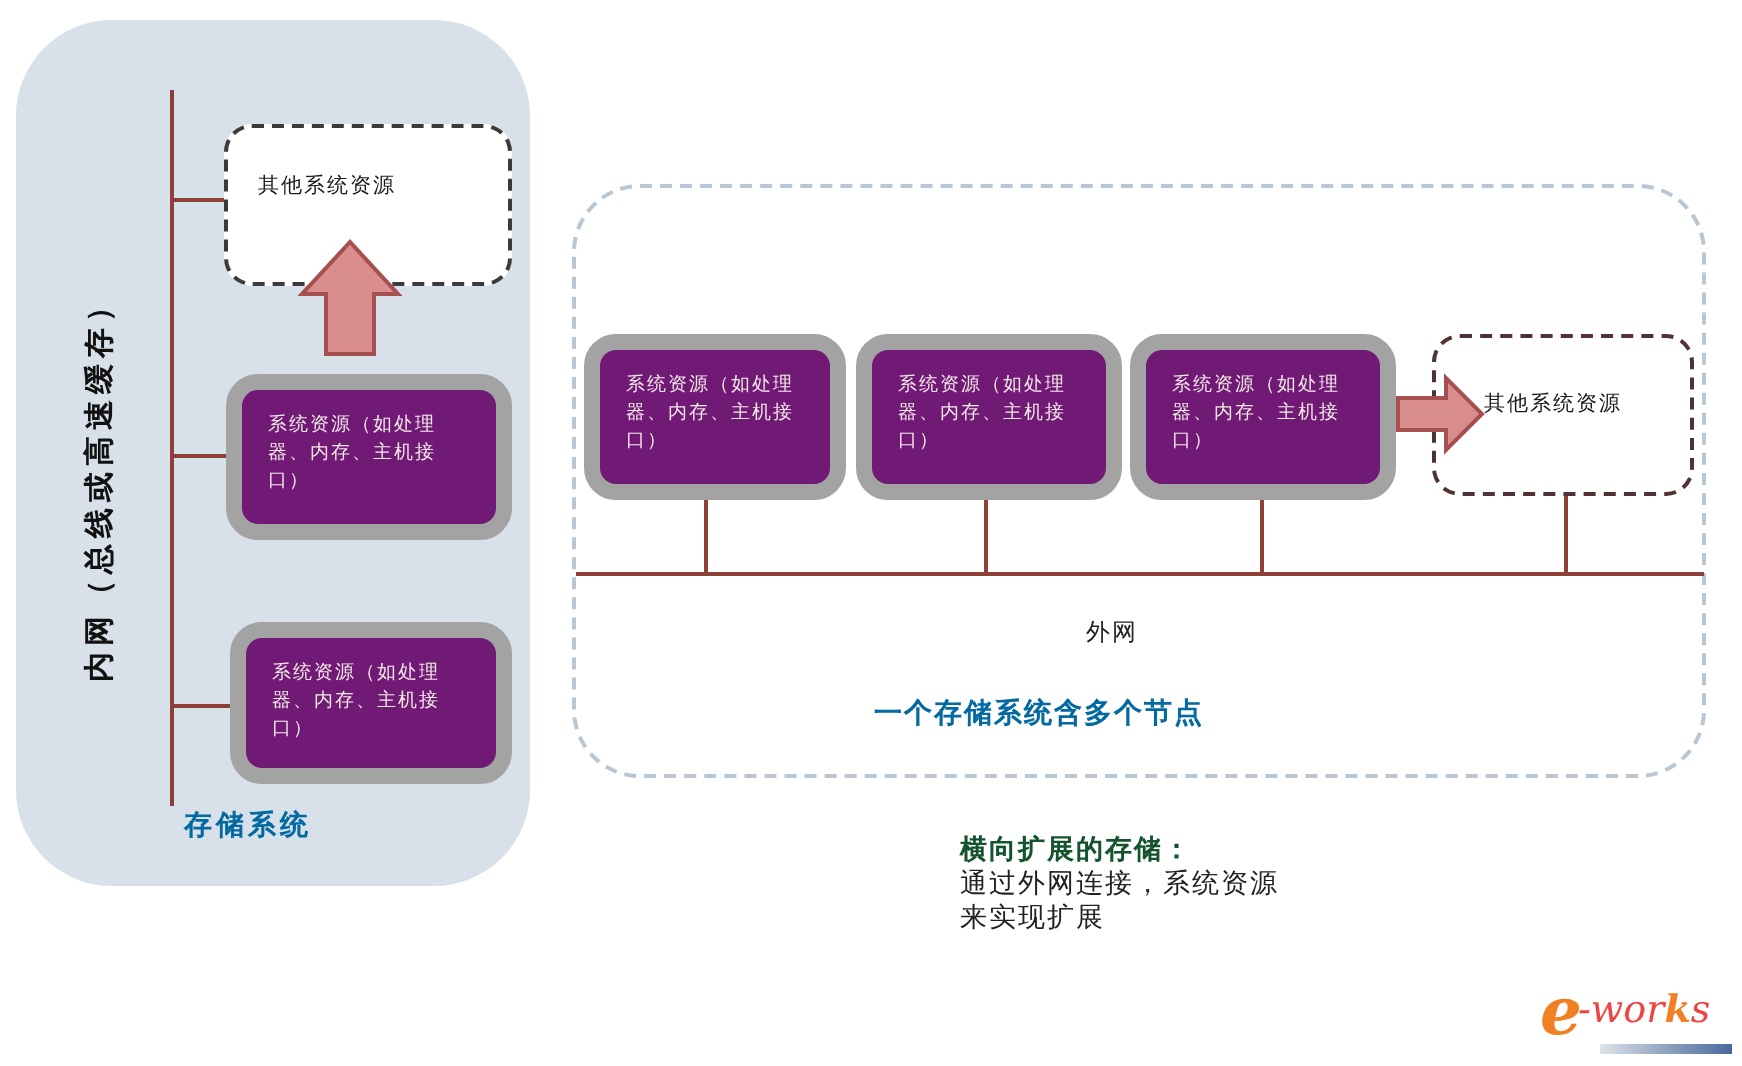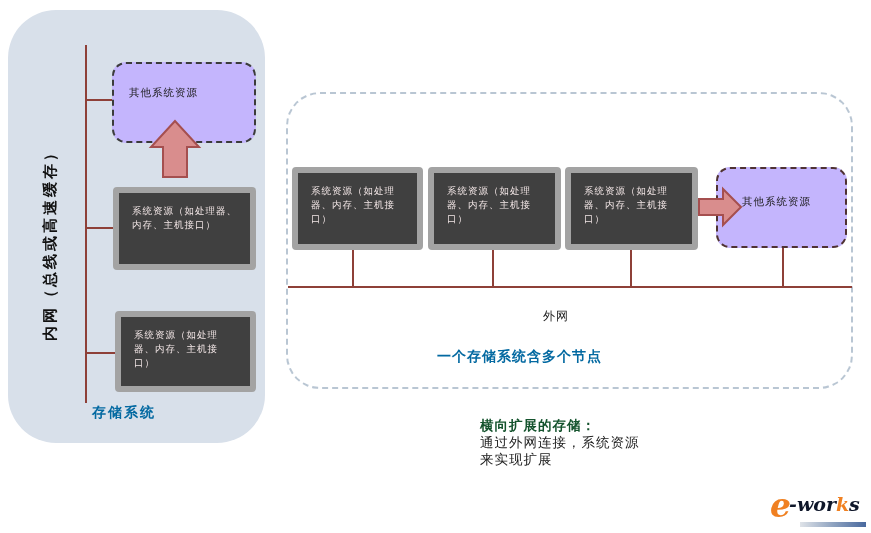--- a/index.html
+++ b/index.html
@@ -13,50 +13,50 @@
     background:#d8e0ea;border-radius:48px;
   }
   .bus-label{
     position:absolute;left:42px;top:232px;
     transform:translate(-50%,-50%) rotate(-90deg);
     white-space:nowrap;font-weight:bold;font-size:15px;letter-spacing:3px;color:#111;
   }
   .vline{position:absolute;background:#8e4038;width:2px;}
   .hline{position:absolute;background:#8e4038;height:2px;}
   .dashed-box{
-    position:absolute;background:#c4b5fd;border-radius:14px;box-sizing:border-box;
+    position:absolute;background:#ffffff;border-radius:14px;box-sizing:border-box;
   }
   .dashed-gray{border:2px dashed #3b3b3b;}
   .dashed-red{border:2px dashed #4f3232;}
   .dashed-box .label{
     position:absolute;left:15px;top:22px;font-size:10.5px;color:#1a1a1a;letter-spacing:1px;
   }
   .res-box{
-    position:absolute;background:#404040;border:6px solid #a3a3a3;border-radius:4px;
+    position:absolute;background:#701a75;border:8px solid #a3a3a3;border-radius:16px;
     box-sizing:border-box;color:#f2e6e6;font-size:9.5px;line-height:1.45;
     padding:11px 12px 0 13px;letter-spacing:1px;
   }
   .arrow-svg{position:absolute;z-index:5;}
   .bold-label{position:absolute;font-weight:bold;font-size:14px;color:#0369a1;letter-spacing:2px;}
   .caption{position:absolute;font-size:13.5px;line-height:17px;color:#222;letter-spacing:1px;}
   .caption .cap-title{font-weight:bold;color:#14532d;}
   
   .right-panel{
     position:absolute;left:286px;top:92px;width:567px;height:297px;
     border:2px dashed #b9c6d3;border-radius:34px;box-sizing:border-box;background:#fff;
   }
   .net-label{position:absolute;font-size:12px;color:#222;letter-spacing:1px;}
   
   .logo{position:absolute;left:770px;top:486px;width:102px;height:44px;font-style:italic;}
   .logo-line{white-space:nowrap;}
   .logo-e{
     font-family:"DejaVu Serif",serif;font-weight:bold;font-size:33px;color:#f08021;
     vertical-align:-6px;letter-spacing:-2px;
   }
-  .logo-wor,.logo-s{font-family:"DejaVu Serif",serif;font-weight:bold;font-size:19px;color:#0f172a;}
+  .logo-wor,.logo-s{font-family:"DejaVu Serif",serif;font-weight:normal;font-size:19px;color:#ef4444;}
   .logo-k{font-family:"DejaVu Serif",serif;font-weight:bold;font-size:19px;color:#f08021;}
   .logo-bar{
     margin-left:30px;margin-top:-3px;width:66px;height:5px;
     background:linear-gradient(to right,#dfe3e8,#8fa3c0,#49699e);
   }
 </style>
 </head>
 <body>
 
 <div id="stage">

